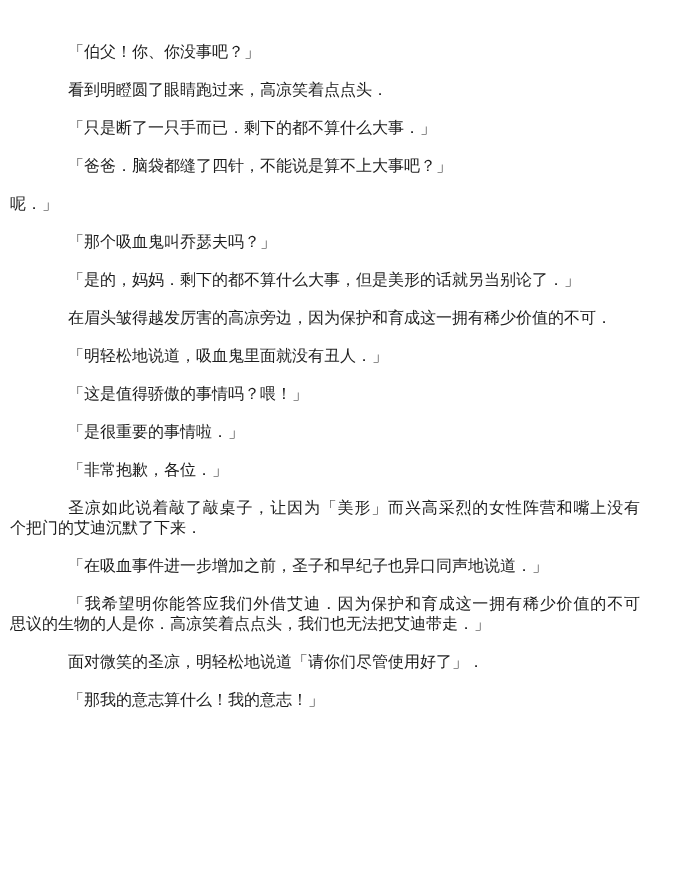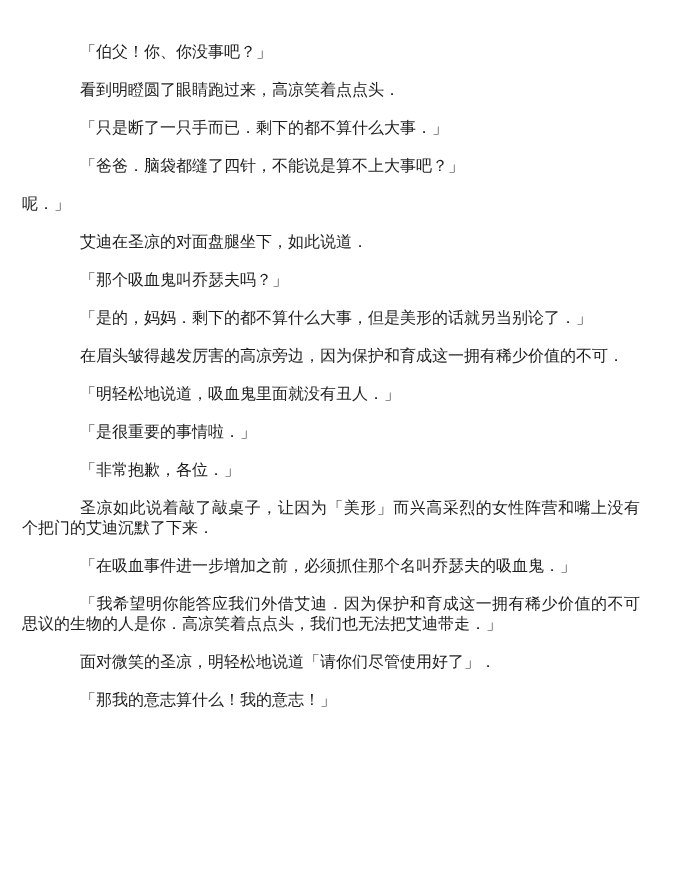--- a/index.html
+++ b/index.html
@@ -15,21 +15,21 @@
     color: #1c1c1c;
   }
   .page {
     box-sizing: border-box;
     width: 680px;
     height: 880px;
     padding: 42px 40px 0 10px;
     background: #ffffff;
   }
   p.para {
-    margin: 0 0 18px 12px;
+    margin: 0 0 18px 0;
     font-size: 16px;
     line-height: 20px;
     text-align: left;
   }
   .ln {
     display: block;
   }
   .first {
     text-indent: 58px;
   }
@@ -58,56 +58,56 @@
 
   <p class="para">
     <span class="ln first">「爸爸．脑袋都缝了四针，不能说是算不上大事吧？」</span>
   </p>
 
   <p class="para">
     <span class="ln">呢．」</span>
   </p>
 
 
-  <p class="para">
-    <span class="ln first">艾迪在圣凉的对面盘腿坐下，如此说道．</span>
-  </p>
 
   <p class="para">
     <span class="ln first">「那个吸血鬼叫乔瑟夫吗？」</span>
   </p>
 
   <p class="para">
     <span class="ln first">「是的，妈妈．剩下的都不算什么大事，但是美形的话就另当别论了．」</span>
   </p>
 
   <p class="para">
     <span class="ln first">在眉头皱得越发厉害的高凉旁边，因为保护和育成这一拥有稀少价值的不可．</span>
   </p>
 
   <p class="para">
     <span class="ln first">「明轻松地说道，吸血鬼里面就没有丑人．」</span>
   </p>
 
+  <p class="para">
+    <span class="ln first">「这是值得骄傲的事情吗？喂！」</span>
+  </p>
 
   <p class="para">
     <span class="ln first">「是很重要的事情啦．」</span>
   </p>
 
   <p class="para">
     <span class="ln first">「非常抱歉，各位．」</span>
   </p>
 
   <p class="para">
     <span class="ln first stretch">圣凉如此说着敲了敲桌子，让因为「美形」而兴高采烈的女性阵营和嘴上没有</span>
     <span class="ln">个把门的艾迪沉默了下来．</span>
   </p>
 
   <p class="para">
-    <span class="ln first">「在吸血事件进一步增加之前，必须抓住那个名叫乔瑟夫的吸血鬼．」</span>
+    <span class="ln first">「在吸血事件进一步增加之前，圣子和早纪子也异口同声地说道．」</span>
   </p>
 
 
   <p class="para">
     <span class="ln first stretch">「我希望明你能答应我们外借艾迪．因为保护和育成这一拥有稀少价值的不可</span>
     <span class="ln">思议的生物的人是你．高凉笑着点点头，我们也无法把艾迪带走．」</span>
   </p>
 
   <p class="para">
     <span class="ln first">面对微笑的圣凉，明轻松地说道「请你们尽管使用好了」．</span>

